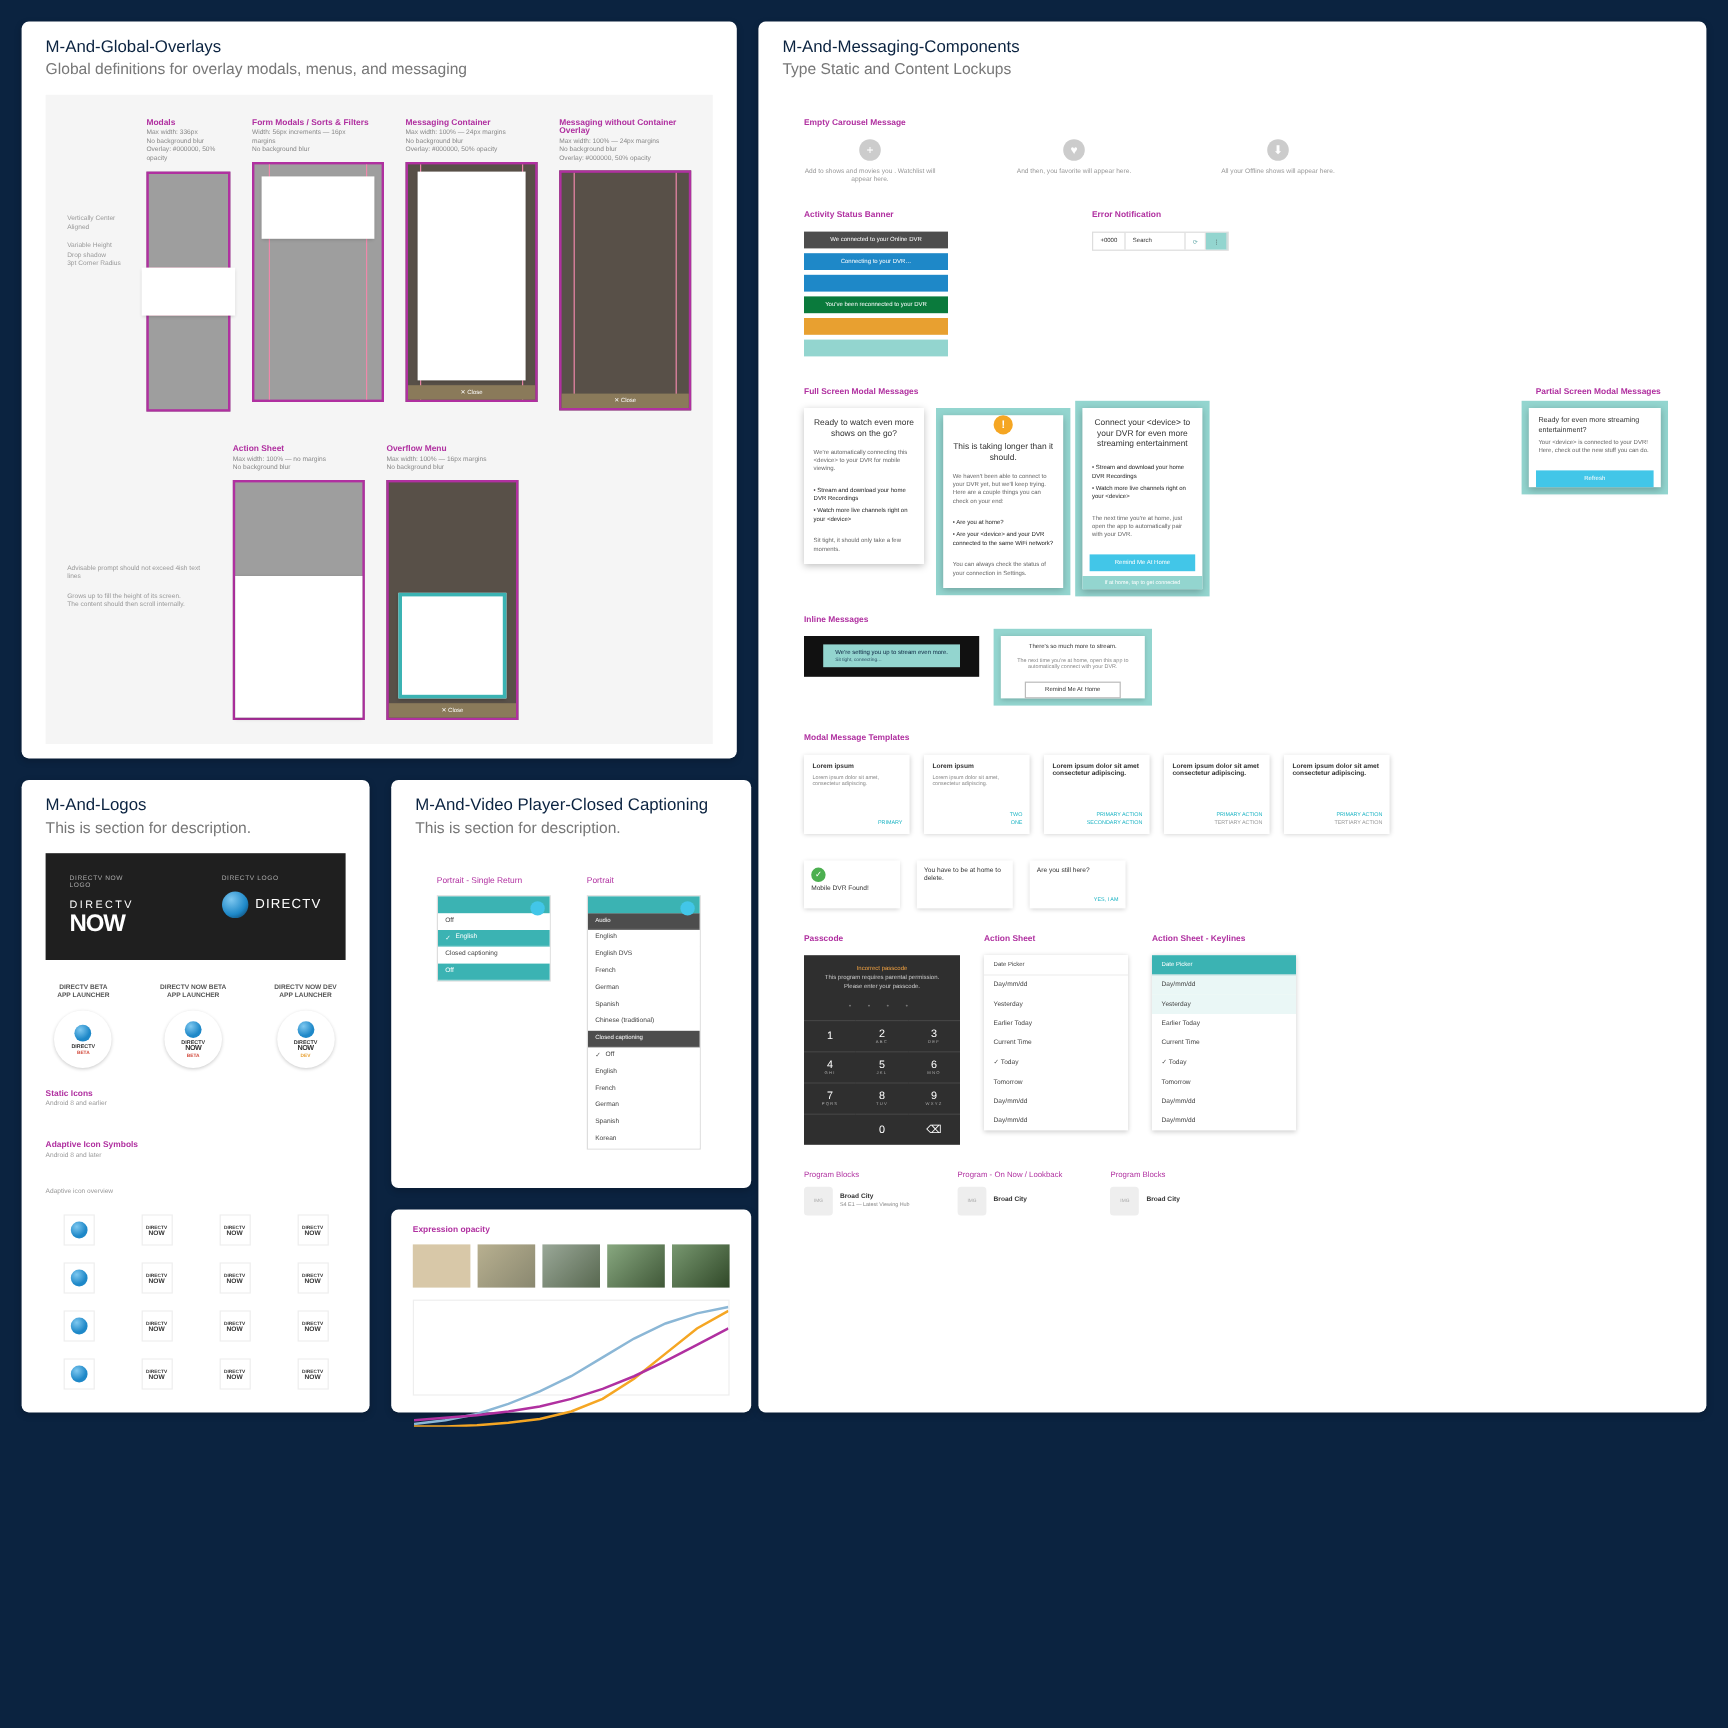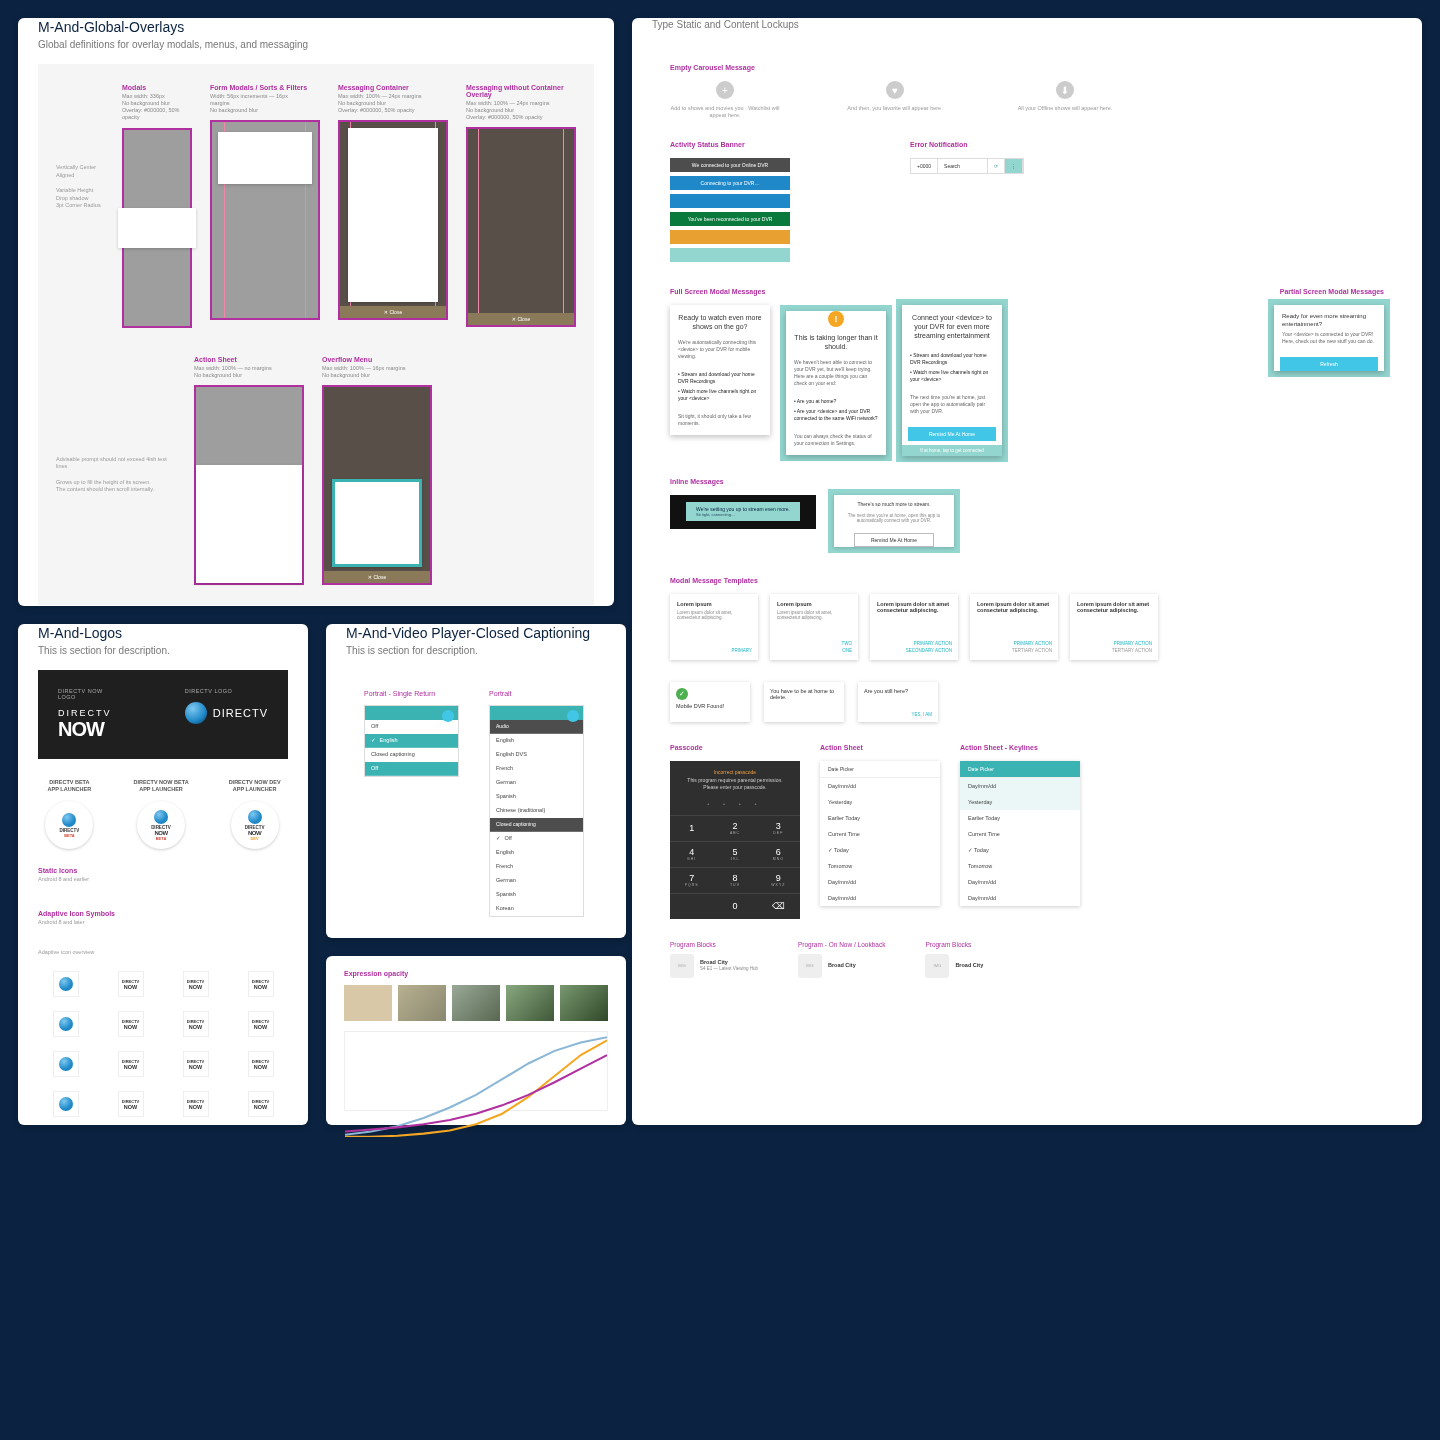--- a/index.html
+++ b/index.html
@@ -5,23 +5,23 @@
   * { box-sizing: border-box; margin: 0; padding: 0; }
   body {
     background: #0b2340;
     font-family: -apple-system, BlinkMacSystemFont, "Segoe UI", Arial, sans-serif;
     padding: 18px;
     font-size: 10px;
     color: #333;
   }
   .canvas { display: grid; grid-template-columns: 596px 1fr; gap: 18px; }
   .leftcol { display: flex; flex-direction: column; gap: 18px; }
-  .panel { background: #fff; border-radius: 6px; padding: 1px 20px; box-shadow: 0 2px 6px rgba(0,0,0,0.2); }
+  .panel { background: #fff; border-radius: 6px; padding: 12px 20px; box-shadow: 0 2px 6px rgba(0,0,0,0.2); }
   .panel h1 { font-size: 14px; font-weight: 400; color: #0b2340; margin-bottom: 4px; }
-  .panel .sub { font-size: 10px; color: #777; margin-bottom: 14px; }
+  .panel .sub { font-size: 13px; color: #777; margin-bottom: 14px; }
   .artboard { background: #f5f5f5; padding: 20px 18px; }
 
   
   .ov-row { display: flex; gap: 18px; margin-bottom: 28px; align-items: flex-start; }
   .ov-col { display: flex; flex-direction: column; }
   .ov-label { font-size: 7px; color: #b030a0; font-weight: 600; margin-bottom: 2px; }
   .ov-meta { font-size: 5.5px; color: #888; line-height: 1.3; margin-bottom: 6px; }
   .mockframe { width: 110px; height: 200px; background: #9e9e9e; position: relative; border: 2px solid #b030a0; }
   .mockframe.wide { width: 70px; height: 200px; }
   .mockframe .inner-white { position:absolute; background:#fff; box-shadow:0 1px 3px rgba(0,0,0,0.2); }
@@ -432,20 +432,21 @@
                 <polyline points="0,40 10,40 20,39.6 30,38.8 40,37.6 50,35.2 60,31.2 70,24.799999999999997 80,16.799999999999997 90,8.799999999999997 100,3.1999999999999957" fill="none" stroke="#f5a623" stroke-width="0.8"></polyline>
                 <polyline points="0,38 10,37.2 20,36.4 30,35.2 40,33.6 50,31.2 60,28 70,24 80,19.2 90,14 100,8.799999999999997" fill="none" stroke="#b030a0" stroke-width="0.8"></polyline>
               </svg>
           </div>
         </div>
       </div>
     </div>
   </div>
 
   <div class="panel">
+    <h1>M-And-Messaging-Components</h1>
     <div class="sub">Type Static and Content Lockups</div>
     <div class="artboard" style="background:#fff">
 
       <div class="msg-sect">
         <div class="msg-h">Empty Carousel Message</div>
         <div class="carousel-row" id="caro">
             <div class="caro">
               <div class="ic">+</div>
               <div class="txt">Add to shows and movies you <visits>. Watchlist will appear here.</visits></div>
             </div>

